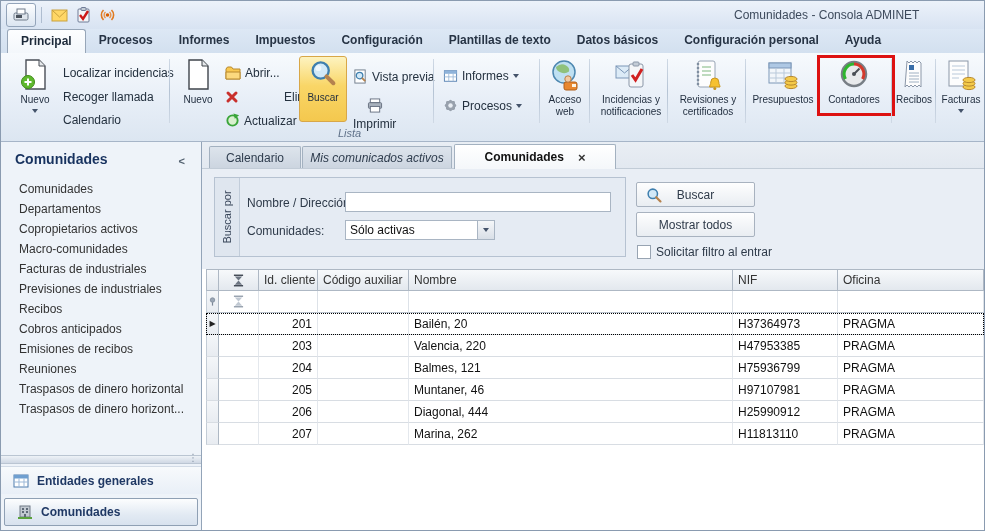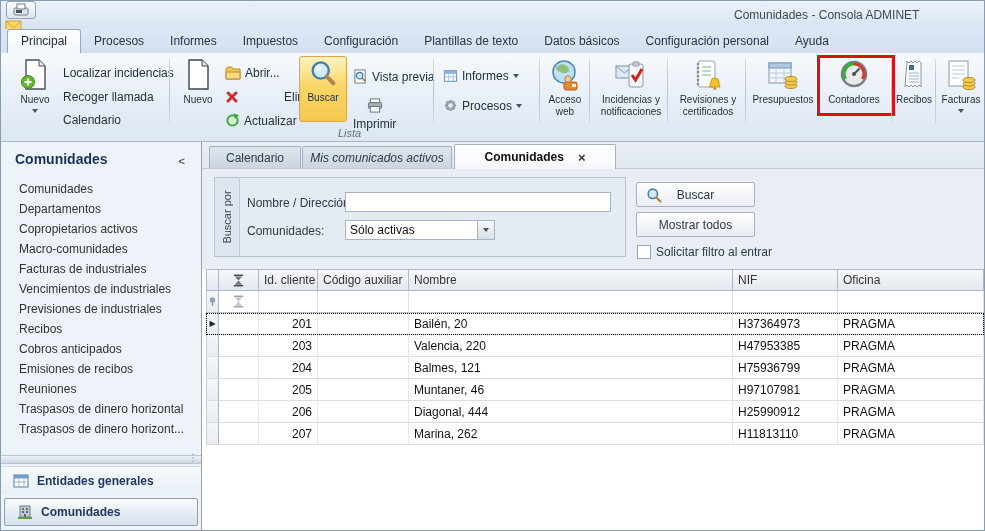--- a/index.html
+++ b/index.html
@@ -1,29 +1,29 @@
 <!DOCTYPE html>
 <html><head>
 <meta charset="utf-8">
 <style>
   html,body{margin:0;padding:0;background:#b8c6d8;}
   .page{position:relative;width:985px;height:531px;background:#fff;
         font-family:"Liberation Sans",sans-serif;overflow:hidden;
         border:1px solid #8a9bb0;box-sizing:border-box;}
   
   .titlebar{position:absolute;top:0;left:0;right:0;height:28px;
-            background:linear-gradient(#ecf2fa,#d8e3f2);display:flex;flex-direction:column;}
+            background:linear-gradient(#ecf2fa,#d8e3f2);display:flex;align-items:center;}
   .app-btn{width:28px;height:22px;margin-left:5px;border:1px solid #93a4ba;border-radius:3px;
            background:linear-gradient(#fdfeff,#dbe5f1);display:flex;align-items:center;justify-content:center;}
   .qat-sep{width:1px;height:16px;background:#aebdd0;margin:0 5px;}
   .qat-btn{width:24px;height:22px;display:flex;align-items:center;justify-content:center;cursor:default;}
   .win-title{position:absolute;left:733px;top:7px;font-size:12px;color:#3d4a5c;}
   
   .tabrow{position:absolute;top:28px;left:0;right:0;height:24px;
-          background:linear-gradient(#dde8f5,#d3e0ef);display:flex;align-items:center;padding-left:6px;box-sizing:border-box;}
+          background:linear-gradient(#dde8f5,#d3e0ef);display:flex;align-items:flex-start;padding-left:6px;box-sizing:border-box;font-weight:bold;}
   .rtab{font-size:12px;color:#273445;padding:4px 13px 5px 13px;cursor:default;}
   .rtab.active{background:linear-gradient(#fdfeff,#f3f7fb);border:1px solid #97a6b8;border-bottom:none;
                border-radius:3px 3px 0 0;color:#1d2a3a;}
   
   .ribbon{position:absolute;top:52px;left:0;right:0;height:89px;
           background:linear-gradient(#f7fafd,#e7eef7 55%,#dce6f1);border-bottom:1px solid #a6b5c8;box-sizing:border-box;}
   .vsep{position:absolute;top:6px;bottom:18px;width:1px;background:linear-gradient(#cfd9e5,#b5c3d4,#cfd9e5);}
   .bigbtn{position:absolute;top:4px;display:flex;flex-direction:column;align-items:center;
           font-size:10px;color:#1f2c3d;text-align:center;line-height:1.15;cursor:default;padding-top:2px;}
   .bigbtn .i32{margin-bottom:3px;}
@@ -368,21 +368,20 @@
 
   <div class="sidebar">
     <div class="sb-title">Comunidades</div>
     <div class="sb-chev">&lt;</div>
     <div class="sb-items">
         <div class="snav-item">Comunidades</div>
         <div class="snav-item">Departamentos</div>
         <div class="snav-item">Copropietarios activos</div>
         <div class="snav-item">Macro-comunidades</div>
         <div class="snav-item">Facturas de industriales</div>
-        <div class="snav-item">Vencimientos de industriales</div>
         <div class="snav-item">Previsiones de industriales</div>
         <div class="snav-item">Recibos</div>
         <div class="snav-item">Cobros anticipados</div>
         <div class="snav-item">Emisiones de recibos</div>
         <div class="snav-item">Reuniones</div>
         <div class="snav-item">Traspasos de dinero horizontal</div>
         <div class="snav-item">Traspasos de dinero horizont...</div>
       </div>
     <div class="sb-splitter">
         <span class="grip">⋮</span>

